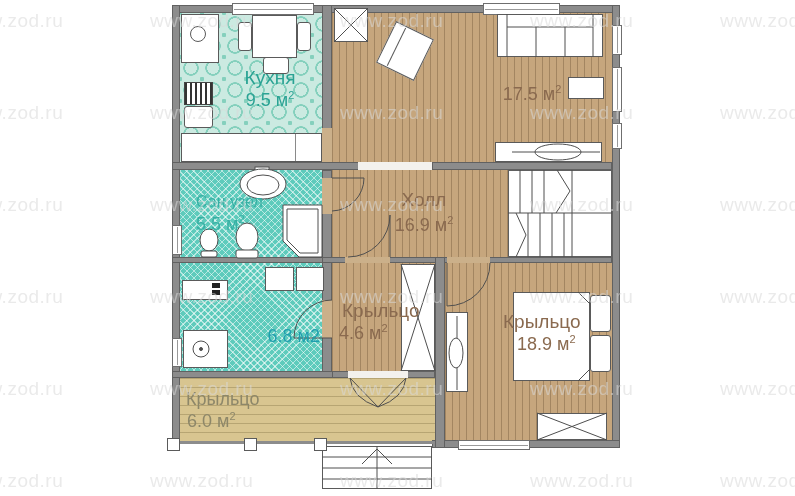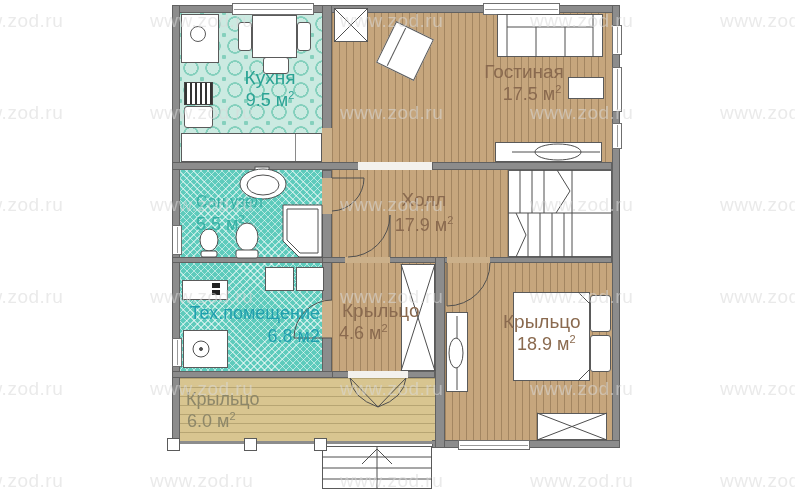--- a/index.html
+++ b/index.html
@@ -172,30 +172,28 @@
       <path d="M350,378 L378,407 M406,378 L378,407 M350,378 Q352,398 378,407 M406,378 Q404,398 378,407"></path>
 
       <path d="M322,457 L432,457 M322,468 L432,468 M322,479 L432,479 M377,446 L377,489"></path>
       <path d="M362,464 L377,449 L392,464"></path>
     </g>
   </svg>
 
   <div class="label lbl-teal center" style="left:270px;top:68px;font-size:19px;">Кухня</div>
   <div class="label lbl-teal center" style="left:270px;top:90px;font-size:18px;"><span>9.5 м</span><sup>2</sup></div>
 
-  <div class="label lbl-brown center" style="left:524px;top:62px;font-size:19px;">Гостиная</div>
   <div class="label lbl-brown center" style="left:532px;top:84px;font-size:18px;"><span>17.5 м</span><sup>2</sup></div>
 
   <div class="label lbl-bath" style="left:196px;top:194px;font-size:16px;">Сан.узел</div>
   <div class="label lbl-bath" style="left:196px;top:214px;font-size:18px;"><span>5.5 м</span><sup>2</sup></div>
 
   <div class="label lbl-brown center" style="left:424px;top:190px;font-size:19px;">Холл</div>
-  <div class="label lbl-brown center" style="left:424px;top:215px;font-size:18px;"><span>17.9 м</span><sup>2</sup></div>
-
-  <div class="label lbl-tech" style="right:475px;top:304px;font-size:18px;">Тех.помещение</div>
+  <div class="label lbl-brown center" style="left:424px;top:215px;font-size:18px;"><span>16.9 м</span><sup>2</sup></div>
+
   <div class="label lbl-tech" style="right:475px;top:326px;font-size:18px;"><span>6.8 м2</span><sup></sup></div>
 
   <div class="label lbl-brown" style="left:342px;top:301px;font-size:19px;">Крыльцо</div>
   <div class="label lbl-brown" style="left:339px;top:323px;font-size:18px;"><span>4.6 м</span><sup>2</sup></div>
 
   <div class="label lbl-brown" style="left:503px;top:312px;font-size:19px;">Крыльцо</div>
   <div class="label lbl-brown" style="left:517px;top:334px;font-size:18px;"><span>18.9 м</span><sup>2</sup></div>
 
   <div class="label lbl-porch" style="left:186px;top:390px;font-size:18px;">Крыльцо</div>
   <div class="label lbl-porch" style="left:187px;top:411px;font-size:18px;"><span>6.0 м</span><sup>2</sup></div>

